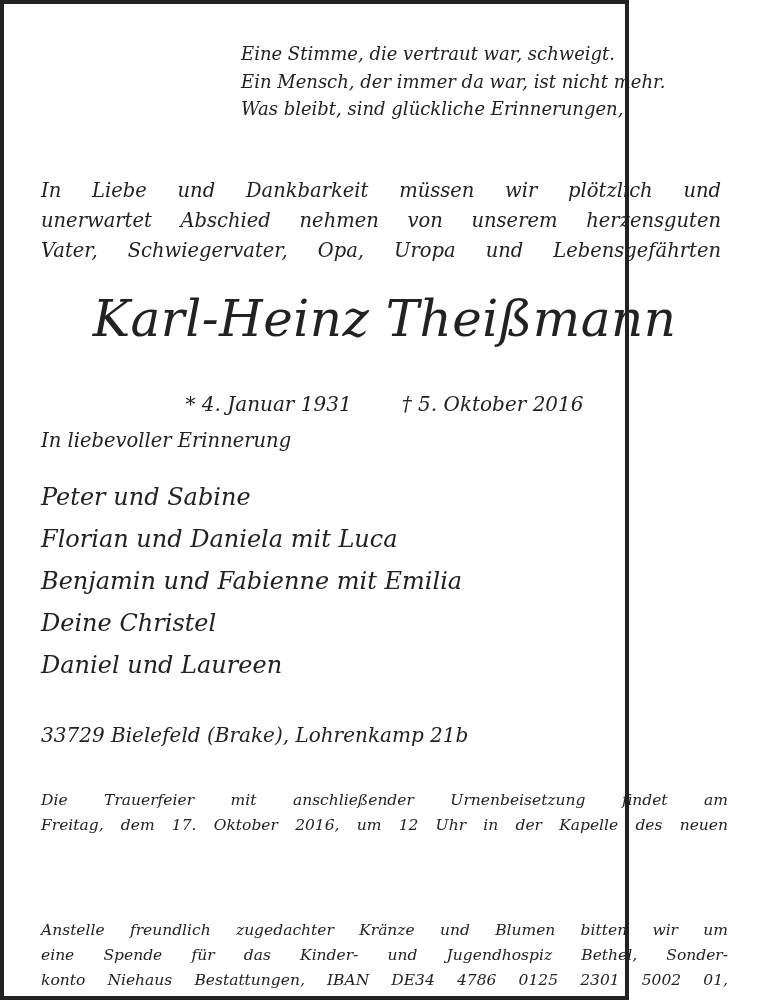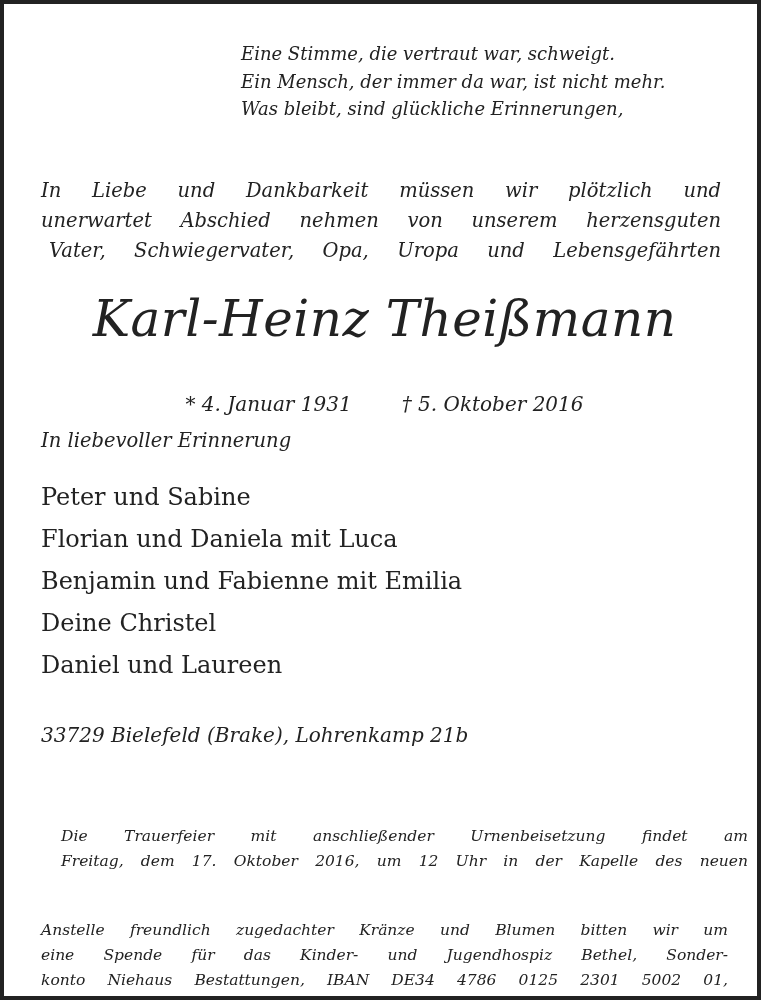--- a/index.html
+++ b/index.html
@@ -1,63 +1,63 @@
 <!DOCTYPE html>
 <html><head>
 <meta charset="utf-8">
 <style>
   html, body { margin: 0; padding: 0; background: #ffffff; }
   body { width: 761px; height: 1000px; overflow: hidden; }
   .frame {
     position: absolute; left: 0; top: 0;
-    width: 761px; height: 1000px; box-sizing: border-box;
+    width: 629px; height: 1000px; box-sizing: border-box;
     border: 4px solid #222222; background: #ffffff;
     font-family: "DejaVu Serif", serif; color: #222222;
   }
   .poem {
     position: absolute; left: 237px; top: 36px;
     font-size: 18px; line-height: 27.5px; font-style: italic;
   }
   .poem div { white-space: nowrap; }
   .intro {
     position: absolute; left: 37px; top: 172px; width: 680px;
     font-size: 19.5px; line-height: 30px; font-style: italic;
   }
   .intro .line { text-align: justify; text-align-last: justify; white-space: nowrap; }
-  .intro .line.last { text-align-last: justify; margin-left: 8px; }
+  .intro .line.last { text-align-last: justify; }
   .name {
     position: absolute; left: 0; top: 280px; width: 761px; text-align: center;
     font-size: 50px; line-height: 70px; font-style: italic; letter-spacing: 0.5px;
   }
   .dates {
     position: absolute; left: 0; top: 355px; width: 761px; text-align: center;
     font-size: 20px; line-height: 30px; font-style: italic;
   }
   .dates span { display: inline-block; margin-top: 30px; }
   .dates .gap { width: 50px; }
   .memory {
     position: absolute; left: 37px; top: 422px;
     font-size: 19.5px; line-height: 30px; font-style: italic;
   }
   .family {
     position: absolute; left: 37px; top: 472px;
-    font-size: 24px; line-height: 42px; 
+    font-size: 24px; line-height: 42px; font-style: italic;
   }
   .family div { white-space: nowrap; }
   .address {
     position: absolute; left: 37px; top: 716px;
     font-size: 20px; line-height: 30px; font-style: italic;
   }
   .para {
     position: absolute; left: 37px; width: 687px;
     font-size: 15.5px; line-height: 25px; font-style: italic;
   }
   .para .line { text-align: justify; text-align-last: justify; white-space: nowrap; }
   .para .line.last { text-align-last: left; }
-  .para1 { top: 820px; margin-left: 20px; }
+  .para1 { top: 784px; }
   .para2 { top: 871px; margin-top: 43px; }
 </style>
 </head>
 <body>
 
 <div class="frame">
 
   <div class="poem">
     <div>Eine Stimme, die vertraut war, schweigt.</div>
     <div>Ein Mensch, der immer da war, ist nicht mehr.</div>

